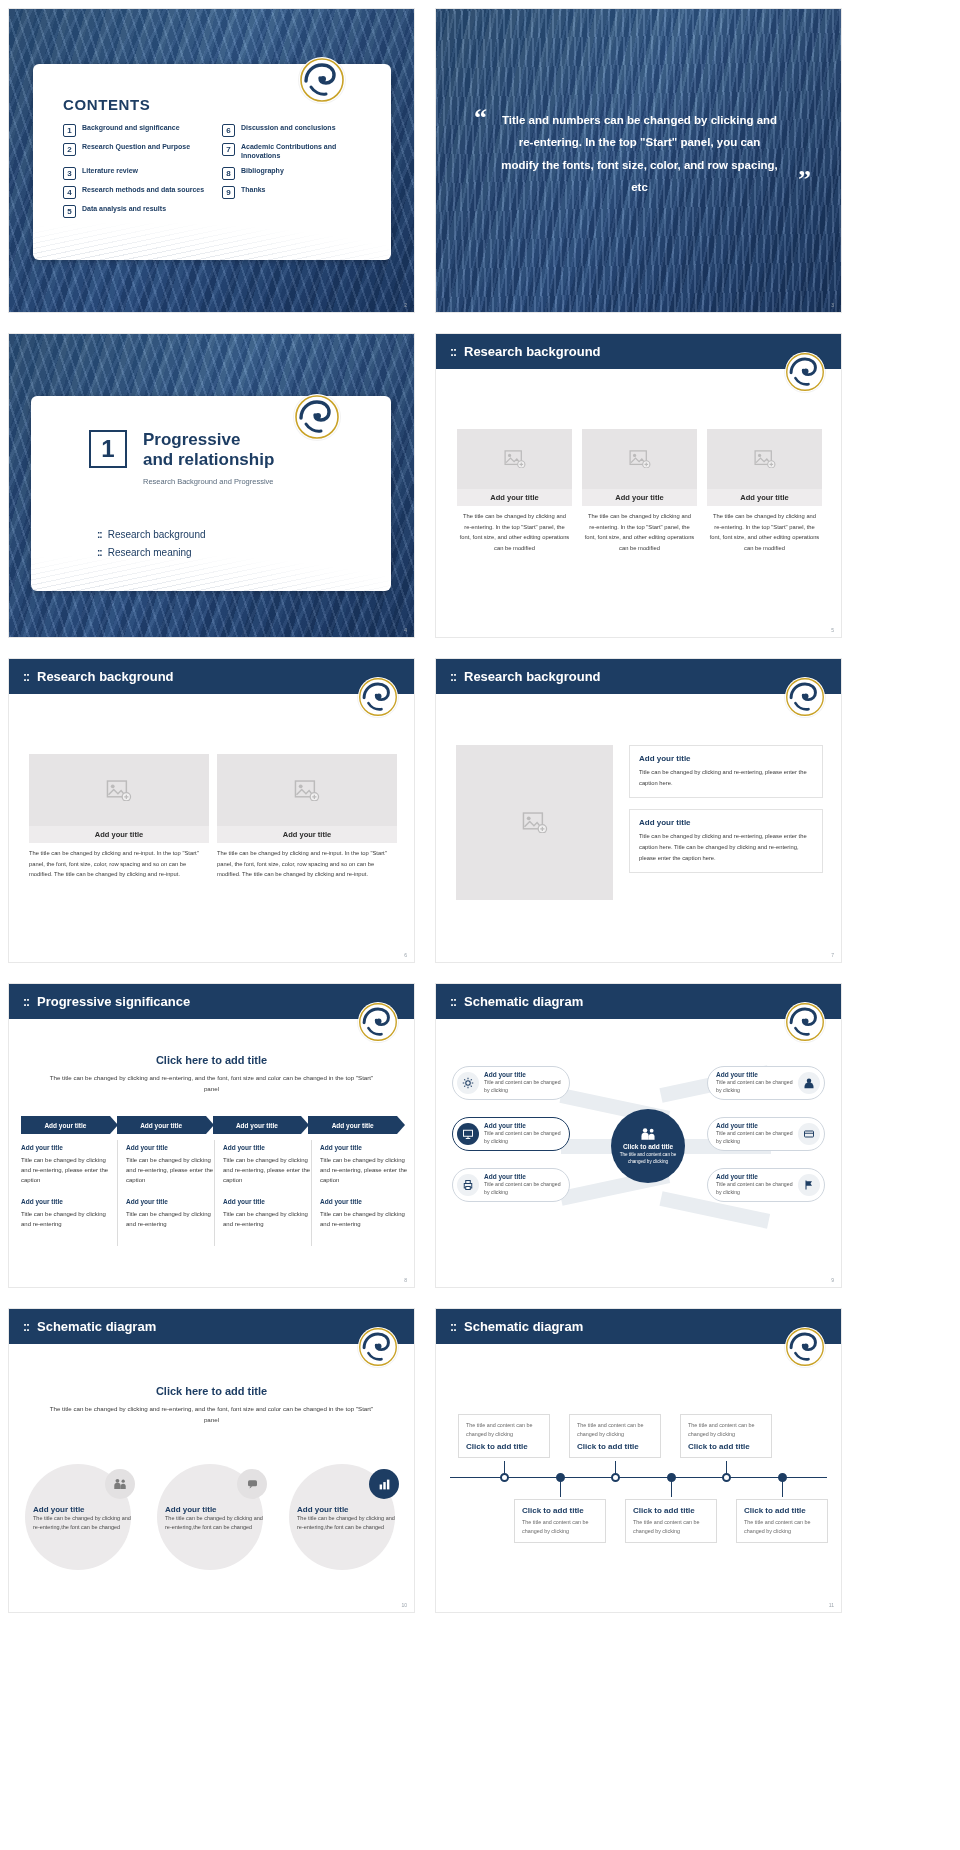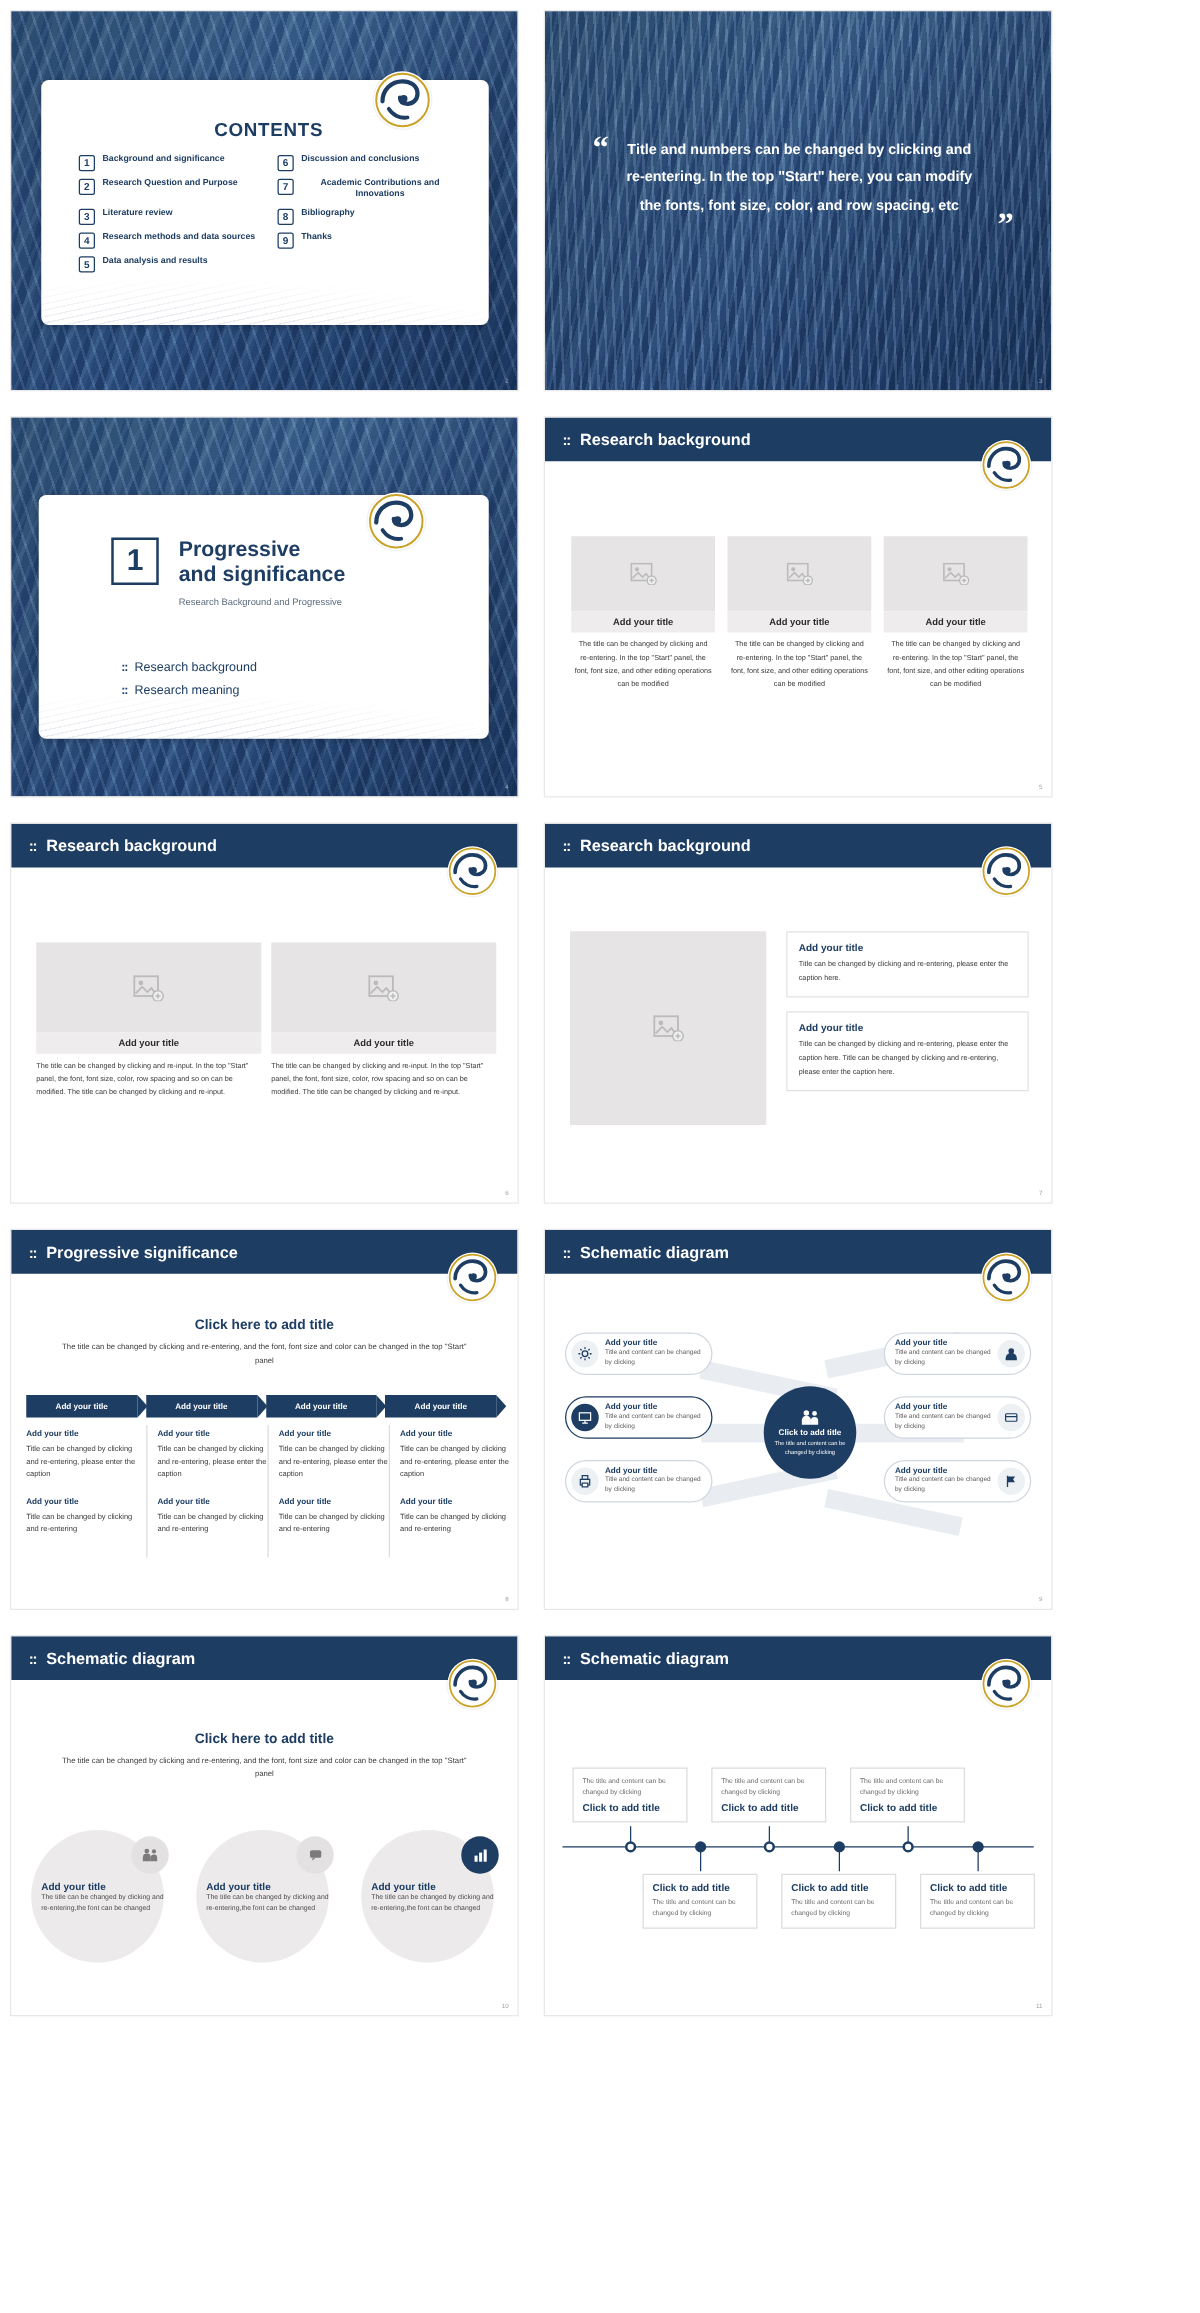--- a/index.html
+++ b/index.html
@@ -250,21 +250,21 @@
   .tl-dot.filled { background:#1d3d63; }
   .tl-stem { position:absolute; width:1px; background:#1d3d63; }
 </style>
 </head>
 <body>
 
 <div class="deck">
 
   <div class="slide">
     <div class="photo-bg"></div>
-    <div class="card" style="left:24px; top:55px; width:358px; height:196px;text-align:center;">
+    <div class="card" style="left:24px; top:55px; width:358px; height:196px;">
       <div class="wave"></div>
       <div style="position:absolute; left:30px; top:32px; right:24px;">
         <div class="contents-title">CONTENTS</div>
         <div class="toc-grid">
           <div class="toc-item">
             <div class="toc-num">1</div>
             <div class="toc-text">Background and significance</div>
           </div>
           <div class="toc-item">
             <div class="toc-num">6</div>
@@ -309,33 +309,33 @@
         <circle cx="24" cy="22" r="3" fill="#1d3d63"></circle>
       </svg>
     </div>
     <div class="pagenum">2</div>
   </div>
 
   <div class="slide">
     <div class="photo-bg dense"></div>
     <div style="position:absolute; left:38px; top:96px; " class="quote-mark">“</div>
     <div style="position:absolute; right:30px; top:158px;" class="quote-mark">”</div>
-    <div class="quote-text" style="position:absolute; left:64px; right:62px; top:100px;">Title and numbers can be changed by clicking and re-entering. In the top "Start" here, you can modify the fonts, font size, color, and row spacing, etc</div>
+    <div class="quote-text" style="position:absolute; left:64px; right:62px; top:100px;">Title and numbers can be changed by clicking and re-entering. In the top "Start" panel, you can modify the fonts, font size, color, and row spacing, etc</div>
     <div class="pagenum">3</div>
   </div>
 
   <div class="slide">
     <div class="photo-bg"></div>
     <div class="card" style="left:22px; top:360px; width:360px; height:195px; top:62px;">
       <div class="wave"></div>
       <div style="position:absolute; left:58px; top:34px; display:flex; gap:16px; align-items:flex-start;">
         <div class="sec-num">1</div>
         <div>
           <div class="sec-title">Progressive</div>
-          <div class="sec-title">and significance</div>
+          <div class="sec-title">and relationship</div>
           <div class="sec-sub">Research Background and Progressive</div>
         </div>
       </div>
       <div style="position:absolute; left:66px; top:133px; display:flex; flex-direction:column; gap:7px;">
         <div class="sec-bullet">
           <span class="dots">::</span>
           <span>Research background</span>
         </div>
         <div class="sec-bullet">
           <span class="dots">::</span>

